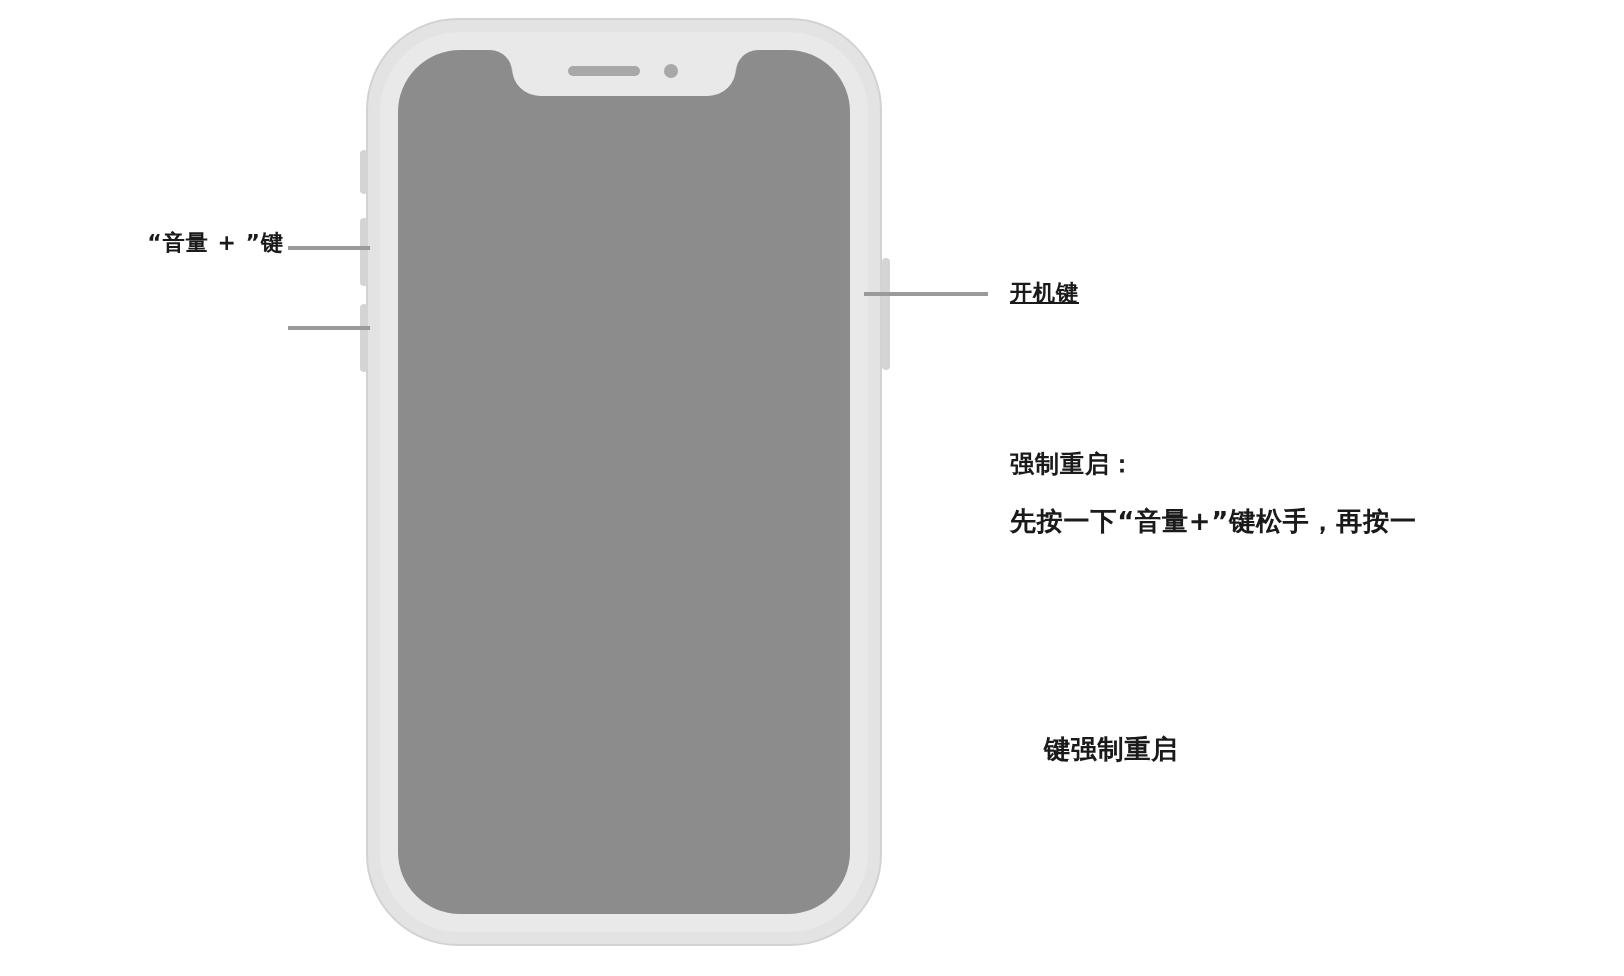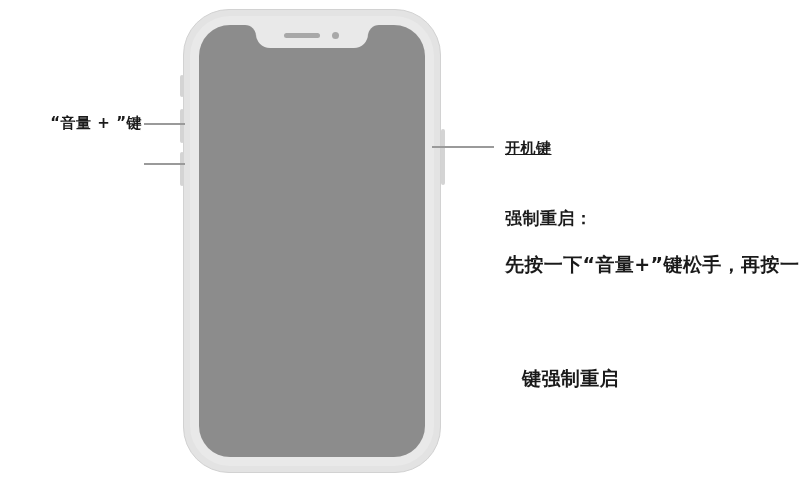--- a/index.html
+++ b/index.html
@@ -129,41 +129,42 @@
   
   .leader {
     position: absolute;
     height: 2px;
     background: #9a9a9a;
   }
 
   
   .label {
     position: absolute;
-    font-size: 15px;
+    font-size: 11px;
     font-weight: 700;
     letter-spacing: 0.5px;
     white-space: nowrap;
     color: #1a1a1a;
   }
   .label.left-label {
     text-align: right;
   }
 
   .note-title {
     position: absolute;
-    font-size: 17px;
+    font-size: 12px;
     font-weight: 700;
     letter-spacing: 0.5px;
     white-space: nowrap;
     color: #1a1a1a;
+    margin-top: 17px;
   }
   .note-line {
     position: absolute;
-    font-size: 19px;
+    font-size: 13px;
     font-weight: 700;
     letter-spacing: 0.4px;
     white-space: nowrap;
     color: #1a1a1a;
   }
 </style>
 </head>
 <body>
 
 <div class="stage">

